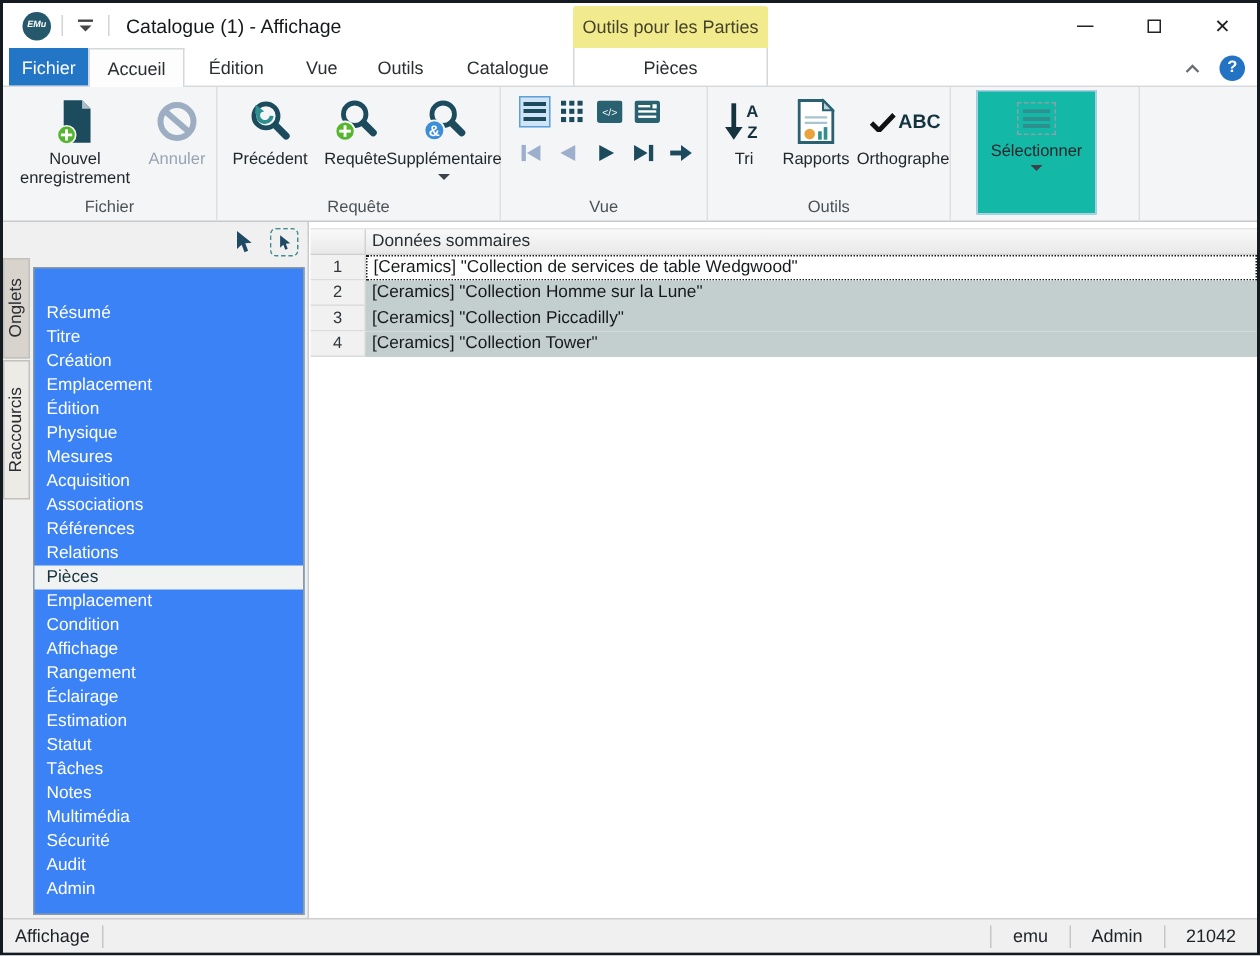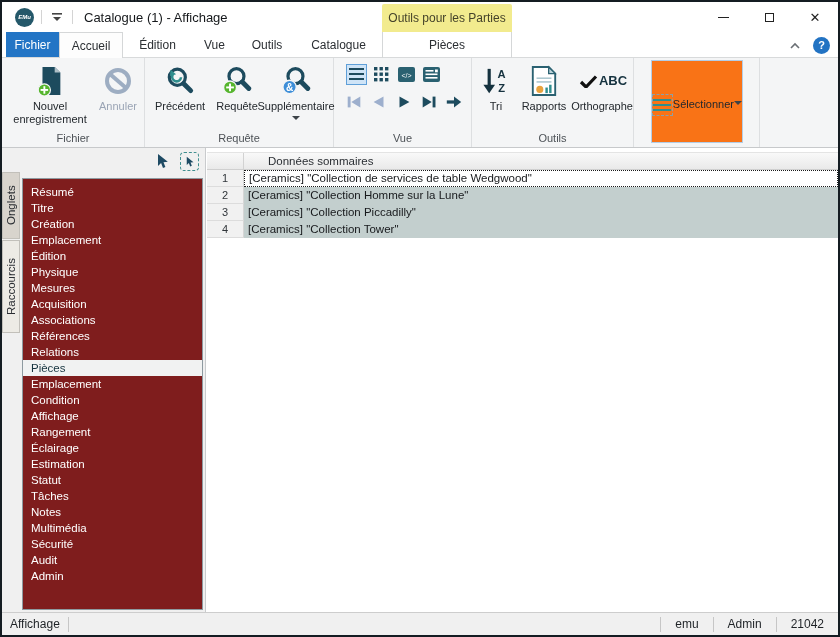--- a/index.html
+++ b/index.html
@@ -39,38 +39,38 @@
   .rbtn { position:absolute; top:4px; display:flex; flex-direction:column; align-items:center; font-size:11px; color:#23282d; text-align:center; line-height:13px; }
   .rbtn .ric { height:38px; display:flex; align-items:center; justify-content:center; }
   .rbtn.disabled { color:#9aa4b5; }
   .drop-arrow { width:0; height:0; border-left:4px solid transparent; border-right:4px solid transparent; border-top:4px solid #3c4348; margin-top:3px; }
   .viewbtns { position:absolute; left:12px; top:6px; display:flex; gap:4px; }
   .vbtn { width:21px; height:21px; display:flex; align-items:center; justify-content:center; border:1px solid transparent; }
   .vbtn.sel { background:#cfe4f7; border-color:#5f9fd8; }
   .bars { width:15px; height:13px; background:repeating-linear-gradient(#1d4b5e 0 2.4px, transparent 2.4px 5px); }
   .navbtns { position:absolute; left:10px; top:36px; display:flex; gap:5px; }
   .navbtn { width:20px; height:16px; display:flex; align-items:center; justify-content:center; }
-  .sel-button { position:absolute; left:17px; top:2px; width:92px; height:83px; background:#f97316; border:1px solid #b3cde6; display:flex; flex-direction:row; align-items:center; font-size:11px; color:#23282d; }
+  .sel-button { position:absolute; left:17px; top:2px; width:80px; height:83px; background:#14b8a6; border:1px solid #b3cde6; display:flex; flex-direction:column; align-items:center; font-size:11px; color:#23282d; }
   .sel-icon { margin-top:7px; width:26px; height:22px; border:1.5px dashed #8aa0a8; display:flex; align-items:center; justify-content:center; }
   .sel-icon .stripes { width:18px; height:13px; background:repeating-linear-gradient(#2f8e8e 0 2.4px, transparent 2.4px 5px); }
 
   
   .sidebar-panel { position:absolute; top:146px; left:0; width:204px; bottom:23px; background:#f0f0f0; border-right:1px solid #c9cbcd; }
   .cursor-strip { position:absolute; top:4px; right:6px; display:flex; gap:10px; align-items:center; }
   .dash-box { width:19px; height:19px; border:1.5px dashed #3f8e8e; border-radius:4px; display:flex; align-items:center; justify-content:center; }
   .vtab { position:absolute; left:0; width:18px; writing-mode:vertical-rl; transform:rotate(180deg); display:flex; align-items:center; justify-content:center; font-size:11.5px; color:#2a2e33; border:1px solid #c2c0ba; }
   .vtab.onglets { top:24px; height:67px; background:#d8d4cd; }
   .vtab.raccourcis { top:92px; height:93px; background:#edebe5; }
-  .nav-list { position:absolute; top:30px; left:20px; right:2px; bottom:2px; background:#7f1d1d; border:1px solid #8e9aa0; padding-top:5px; }
+  .nav-list { position:absolute; top:30px; left:20px; right:2px; bottom:2px; background:#3b82f6; border:1px solid #8e9aa0; padding-top:22px; }
   .nav-item { height:16px; line-height:16px; padding-left:8px; font-size:11.5px; color:#fff; white-space:nowrap; }
   .nav-item.selected { background:#f1f2f2; color:#16333e; }
 
   
   .table-area { position:absolute; top:146px; left:205px; right:0; bottom:23px; background:#fff; padding-top:4px; }
-  .thead { height:18px; background:linear-gradient(#f9f9f9,#e9e9e9); border-bottom:1px solid #cfcfcf; border-top:1px solid #e4e4e4; display:flex;gap:20px; }
+  .thead { height:18px; background:linear-gradient(#f9f9f9,#e9e9e9); border-bottom:1px solid #cfcfcf; border-top:1px solid #e4e4e4; display:flex; }
   .num-col-head { width:37px; border-right:1px solid #d2d2d2; }
   .head-label { flex:1; font-size:11.5px; color:#2a2e33; padding-left:4px; line-height:17px; }
   .trow { height:17px; display:flex; }
   .num-cell { width:37px; background:#f1f1f1; border-right:1px solid #d6d6d6; border-bottom:1px solid #dcdcdc; font-size:11px; color:#30353a; text-align:center; line-height:16px; }
   .data-cell { flex:1; font-size:11.5px; color:#17191c; padding-left:4px; line-height:16px; white-space:nowrap; overflow:hidden; }
   .trow.selected .data-cell { background:#c3cfce; }
   .trow.focused .data-cell { border:1px dotted #1a1a1a; line-height:14px; }
 
   
   .statusbar { position:absolute; bottom:0; left:0; right:0; height:23px; background:#f0f0f0; border-top:1px solid #cdcdcd; display:flex; align-items:center; font-size:12px; color:#1e2226; }

